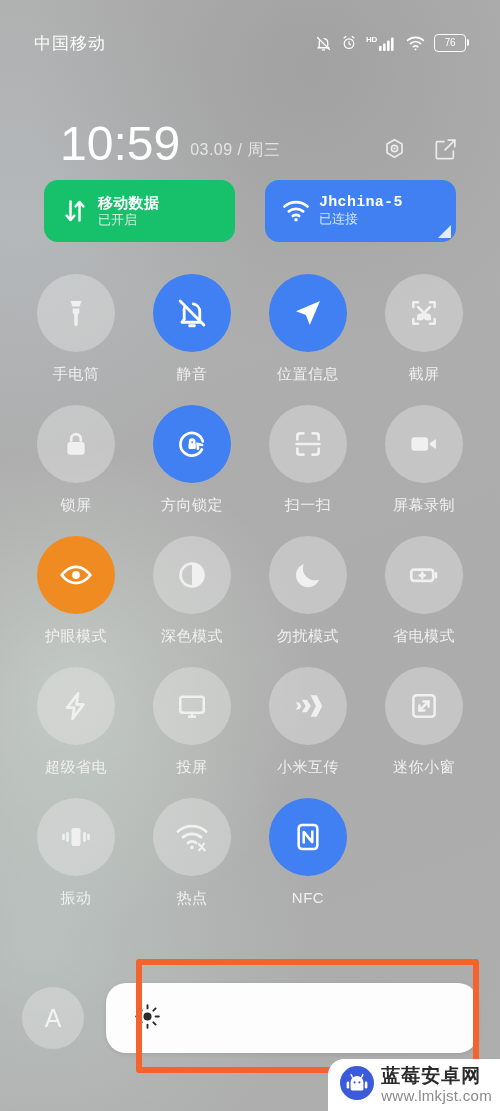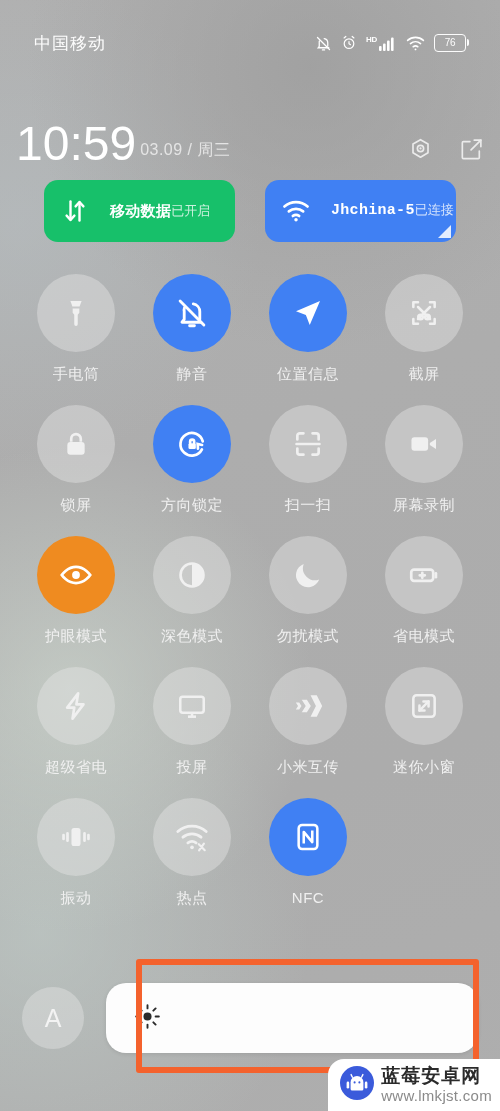--- a/index.html
+++ b/index.html
@@ -31,39 +31,39 @@
     position:relative;width:30px;height:16px;border:1.6px solid #fff;border-radius:4px;
     display:flex;align-items:center;justify-content:center;opacity:.97;
   }
   .batt:after{content:"";position:absolute;right:-4px;top:4px;width:2.4px;height:7px;background:#fff;border-radius:0 2px 2px 0;}
   .batt span{font-size:10px;color:#fff;line-height:1;letter-spacing:-.2px;}
   .hdwrap{display:flex;align-items:flex-end;gap:2px;}
   .hdtxt{font-size:8px;color:#fff;font-weight:bold;line-height:1;margin-bottom:7px;letter-spacing:-.3px;}
 
   
   .clockrow{
-    position:absolute;top:104px;left:0;right:0;height:62px;
-    display:flex;align-items:flex-end;padding:0 16px;box-sizing:border-box;
+    position:absolute;top:104px;left:18px;right:0;height:62px;
+    display:flex;align-items:flex-end;padding:0 42px;box-sizing:border-box;
   }
   .time{font-size:48px;color:#fff;line-height:.92;font-weight:300;letter-spacing:0px;}
-  .datewrap{color:#e9e9e9;font-size:16px;margin-left:4px;margin-bottom:5px;opacity:.93;letter-spacing:.5px;}
+  .datewrap{color:#e9e9e9;font-size:16px;margin-left:10px;margin-bottom:5px;opacity:.93;letter-spacing:.5px;}
   .headactions{margin-left:auto;display:flex;align-items:center;gap:26px;margin-bottom:4px;}
   .headactions svg{display:block;opacity:.95;}
 
   
   .cards{
     position:absolute;top:180px;left:44px;right:44px;height:62px;
     display:flex;gap:30px;
   }
   .card{
     flex:1;border-radius:14px;position:relative;overflow:hidden;
     display:flex;align-items:center;padding:0 0 0 14px;box-sizing:border-box;
   }
   .card .cicon{width:34px;flex:0 0 34px;display:flex;align-items:center;justify-content:center;}
-  .card .ctext{margin-left:18px;display:flex;flex-direction:row;justify-content:space-between;line-height:1.15;}
+  .card .ctext{margin-left:6px;display:flex;flex-direction:column;justify-content:space-between;line-height:1.15;}
   .card .ctitle{color:#fff;font-size:15px;font-weight:bold;letter-spacing:.3px;}
   .card .csub{color:rgba(255,255,255,.78);font-size:13px;margin-top:2px;}
   .card-data{background:#17c06a;}
   .card-wifi{background:#4080f3;font-family:Liberation Mono, monospace;}
   .corner{
     position:absolute;right:5px;bottom:4px;width:13px;height:13px;
   }
 
   
   .grid{

